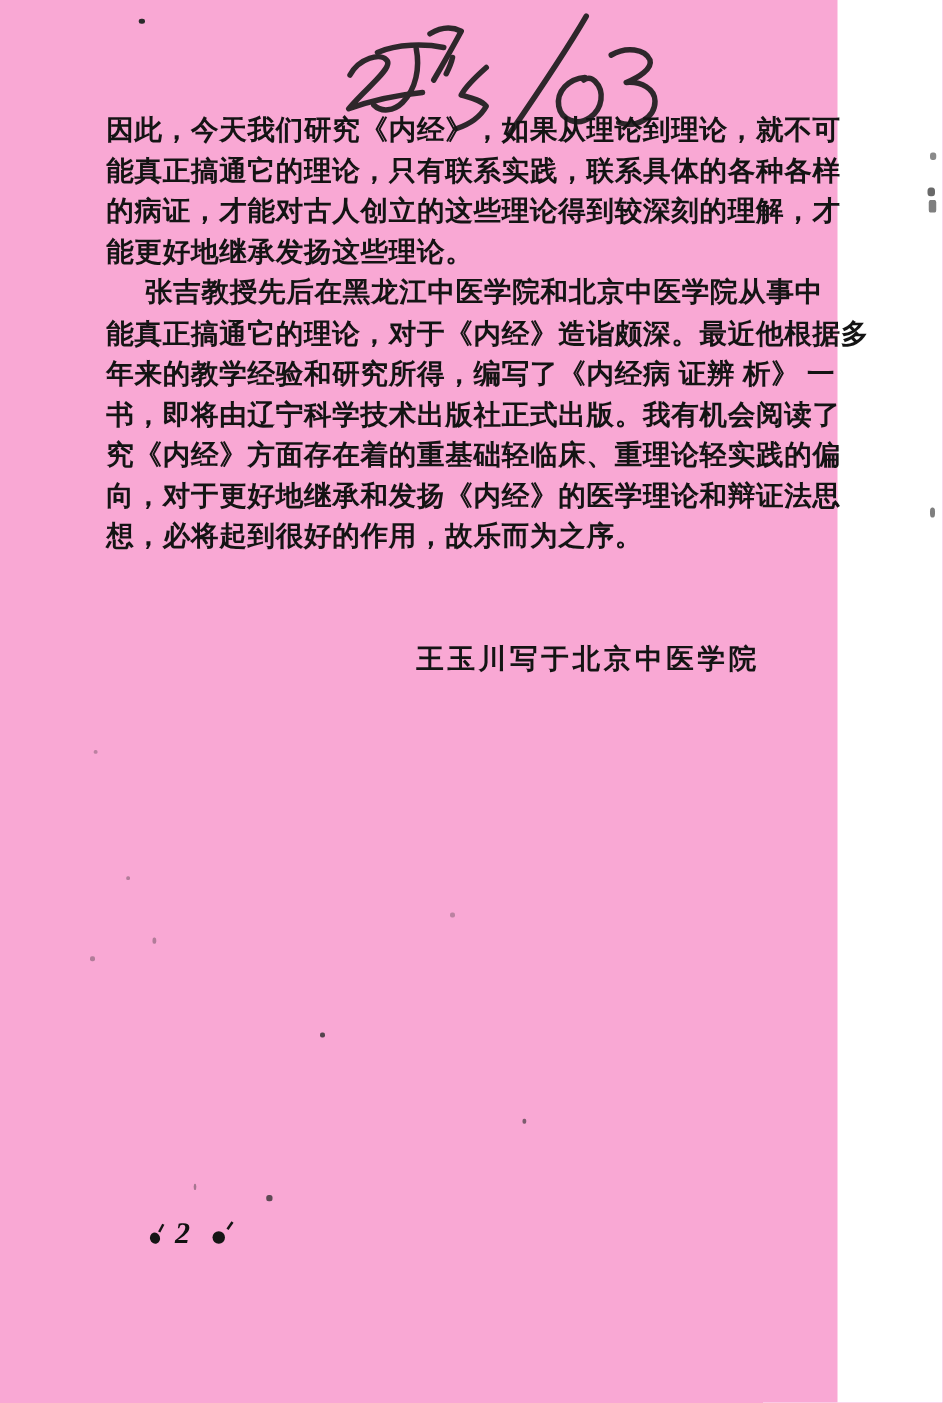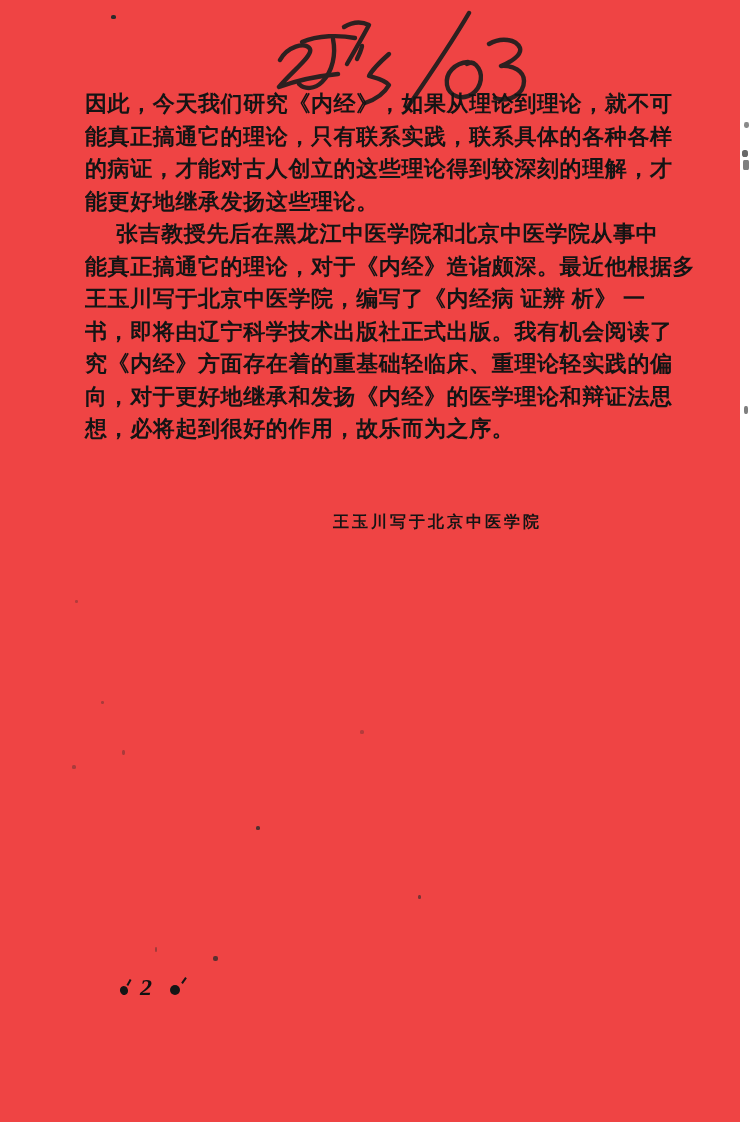--- a/index.html
+++ b/index.html
@@ -4,43 +4,43 @@
 <style>
   html, body { margin: 0; padding: 0; }
   body {
     width: 754px; height: 1122px;
     background: #ffffff;
     font-family: "Liberation Serif", "DejaVu Serif", serif;
     overflow: hidden;
   }
   .page {
     position: relative;
-    width: 740px; height: 1122px;
-    background: #ef4444;
+    width: 670px; height: 1122px;
+    background: #f9a8d4;
   }
   
   .textblock {
     position: absolute;
     left: 85px; top: 88px;
     width: 600px;
     color: #141414;
   }
   .line {
     font-size: 22px;
     line-height: 32.5px;
     letter-spacing: 0.6px;
     white-space: nowrap;
     font-weight: 600;
   }
   .line.indent { padding-left: 31px; }
 
   .signature-line {
     position: absolute;
     left: 333px; top: 512px;
-    font-size: 16px;
+    font-size: 22px;
     letter-spacing: 3px;
     font-weight: 600;
     color: #141414;
     white-space: nowrap;
   }
   .date-line {
     position: absolute;
     left: 463px; top: 546px;
     font-size: 22px;
     letter-spacing: 1px;
@@ -132,21 +132,21 @@
     </g>
   </svg>
 
   <div class="textblock">
     <div class="line">因此，今天我们研究《内经》，如果从理论到理论，就不可</div>
     <div class="line">能真正搞通它的理论，只有联系实践，联系具体的各种各样</div>
     <div class="line">的病证，才能对古人创立的这些理论得到较深刻的理解，才</div>
     <div class="line">能更好地继承发扬这些理论。</div>
     <div class="line indent">张吉教授先后在黑龙江中医学院和北京中医学院从事中</div>
     <div class="line">能真正搞通它的理论，对于《内经》造诣颇深。最近他根据多</div>
-    <div class="line">王玉川写于北京中医学院，编写了《内经病 证辨 析》 一</div>
+    <div class="line">年来的教学经验和研究所得，编写了《内经病 证辨 析》 一</div>
     <div class="line">书，即将由辽宁科学技术出版社正式出版。我有机会阅读了</div>
     <div class="line">究《内经》方面存在着的重基础轻临床、重理论轻实践的偏</div>
     <div class="line">向，对于更好地继承和发扬《内经》的医学理论和辩证法思</div>
     <div class="line">想，必将起到很好的作用，故乐而为之序。</div>
   </div>
 
   <div class="signature-line">王玉川写于北京中医学院</div>
 
   <div class="footer">
     <span class="ink-dot dot-left"></span>

